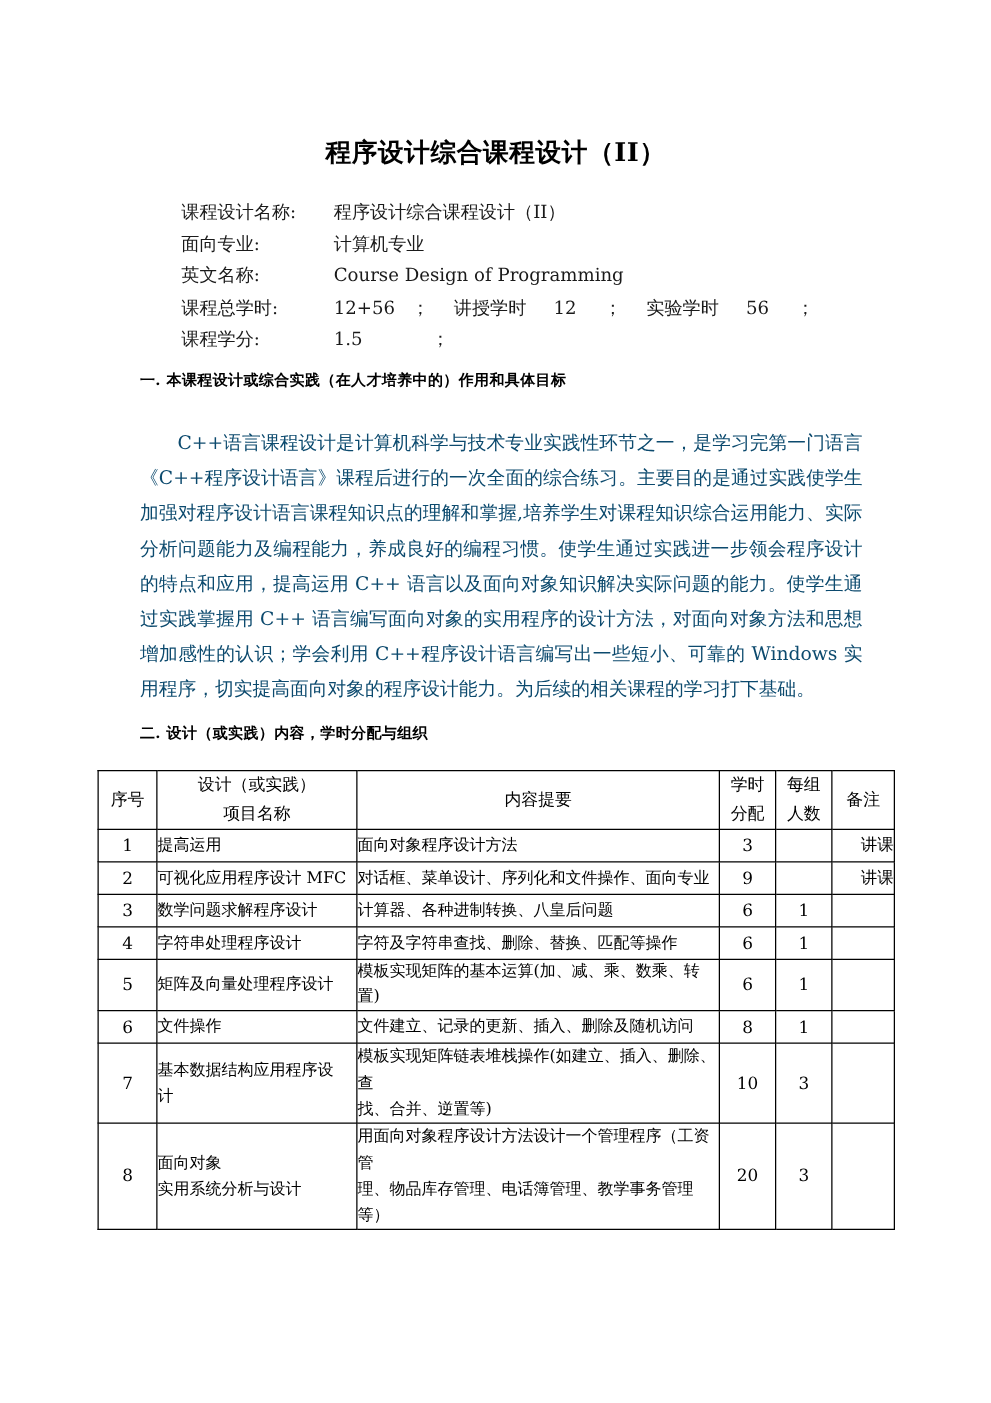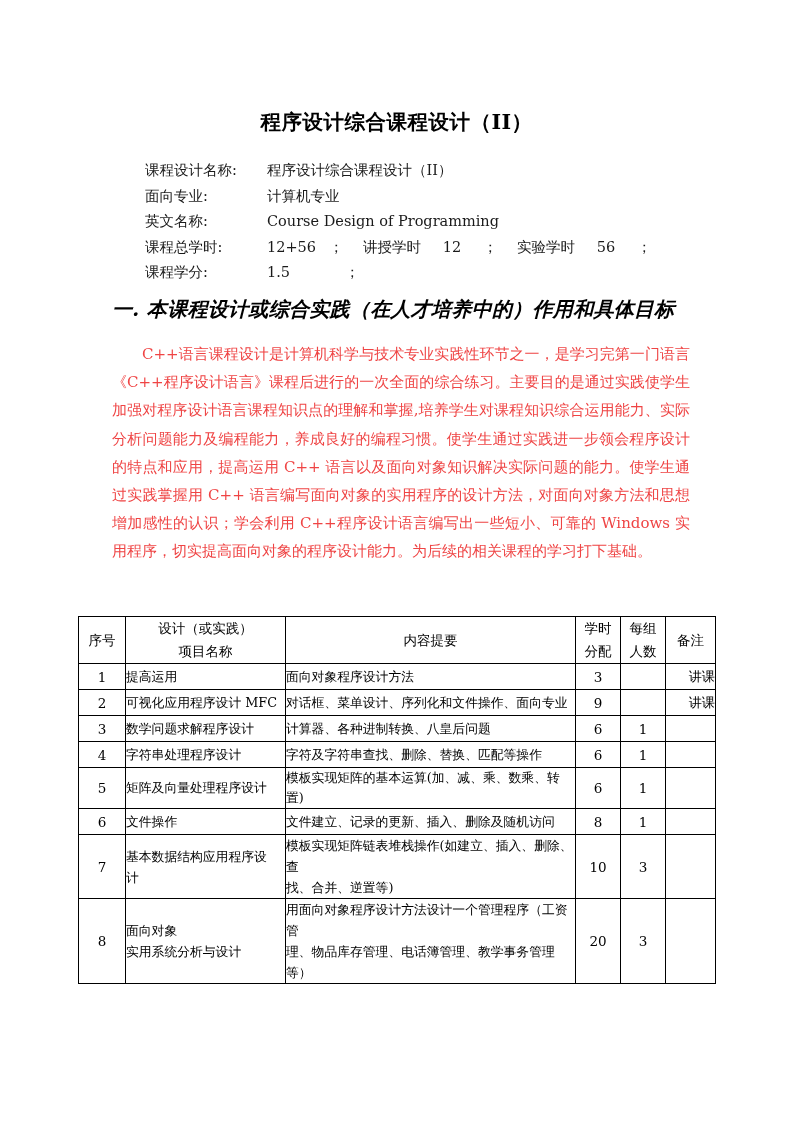--- a/index.html
+++ b/index.html
@@ -79,42 +79,41 @@
   .credit-val {
     display: inline-block;
     min-width: 78px;
   }
 
   
   .section-head {
     position: absolute;
     font-family: "DejaVu Serif", "Liberation Serif", serif;
     font-weight: bold;
-    font-size: 20px;
+    font-size: 12px;
     letter-spacing: 0.3px;
     white-space: nowrap;
-    font-style: italic;
   }
   #sec1 { left: 112px; top: 296px; }
   #sec2 { left: 112px; top: 578px; }
   #sec3 { left: 112px; top: 968px; }
 
   
   .body-para {
     position: absolute;
     left: 112px;
     top: 340px;
     width: 578px;
     font-family: "DejaVu Serif", "Liberation Serif", serif;
     font-size: 15px;
     line-height: 28.2px;
     text-align: justify;
     text-justify: inter-ideograph;
     text-indent: 30px;
-    color: #ef4444;
+    color: #0c4a6e;
   }
 
   
   .tbl-wrap {
     position: absolute;
     left: 78px;
     top: 616px;
     width: 637px;
   }
   table.sched {
@@ -198,20 +197,21 @@
       <span class="meta-label">课程学分:</span>
       <span class="credit-val">1.5</span>
       <span>；</span>
     </div>
 
   </div>
 
   <div class="section-head" id="sec1">一. 本课程设计或综合实践（在人才培养中的）作用和具体目标</div>
   <div class="body-para">C++语言课程设计是计算机科学与技术专业实践性环节之一，是学习完第一门语言《C++程序设计语言》课程后进行的一次全面的综合练习。主要目的是通过实践使学生加强对程序设计语言课程知识点的理解和掌握,培养学生对课程知识综合运用能力、实际分析问题能力及编程能力，养成良好的编程习惯。使学生通过实践进一步领会程序设计的特点和应用，提高运用 C++ 语言以及面向对象知识解决实际问题的能力。使学生通过实践掌握用 C++ 语言编写面向对象的实用程序的设计方法，对面向对象方法和思想增加感性的认识；学会利用 C++程序设计语言编写出一些短小、可靠的 Windows 实用程序，切实提高面向对象的程序设计能力。为后续的相关课程的学习打下基础。</div>
 
+  <div class="section-head" id="sec2">二. 设计（或实践）内容，学时分配与组织</div>
 
   <div class="tbl-wrap">
     <table class="sched">
       <colgroup>
         <col class="c-no">
           <col class="c-name">
           <col class="c-desc">
         <col class="c-hours">
           <col class="c-group">
           <col class="c-note">

